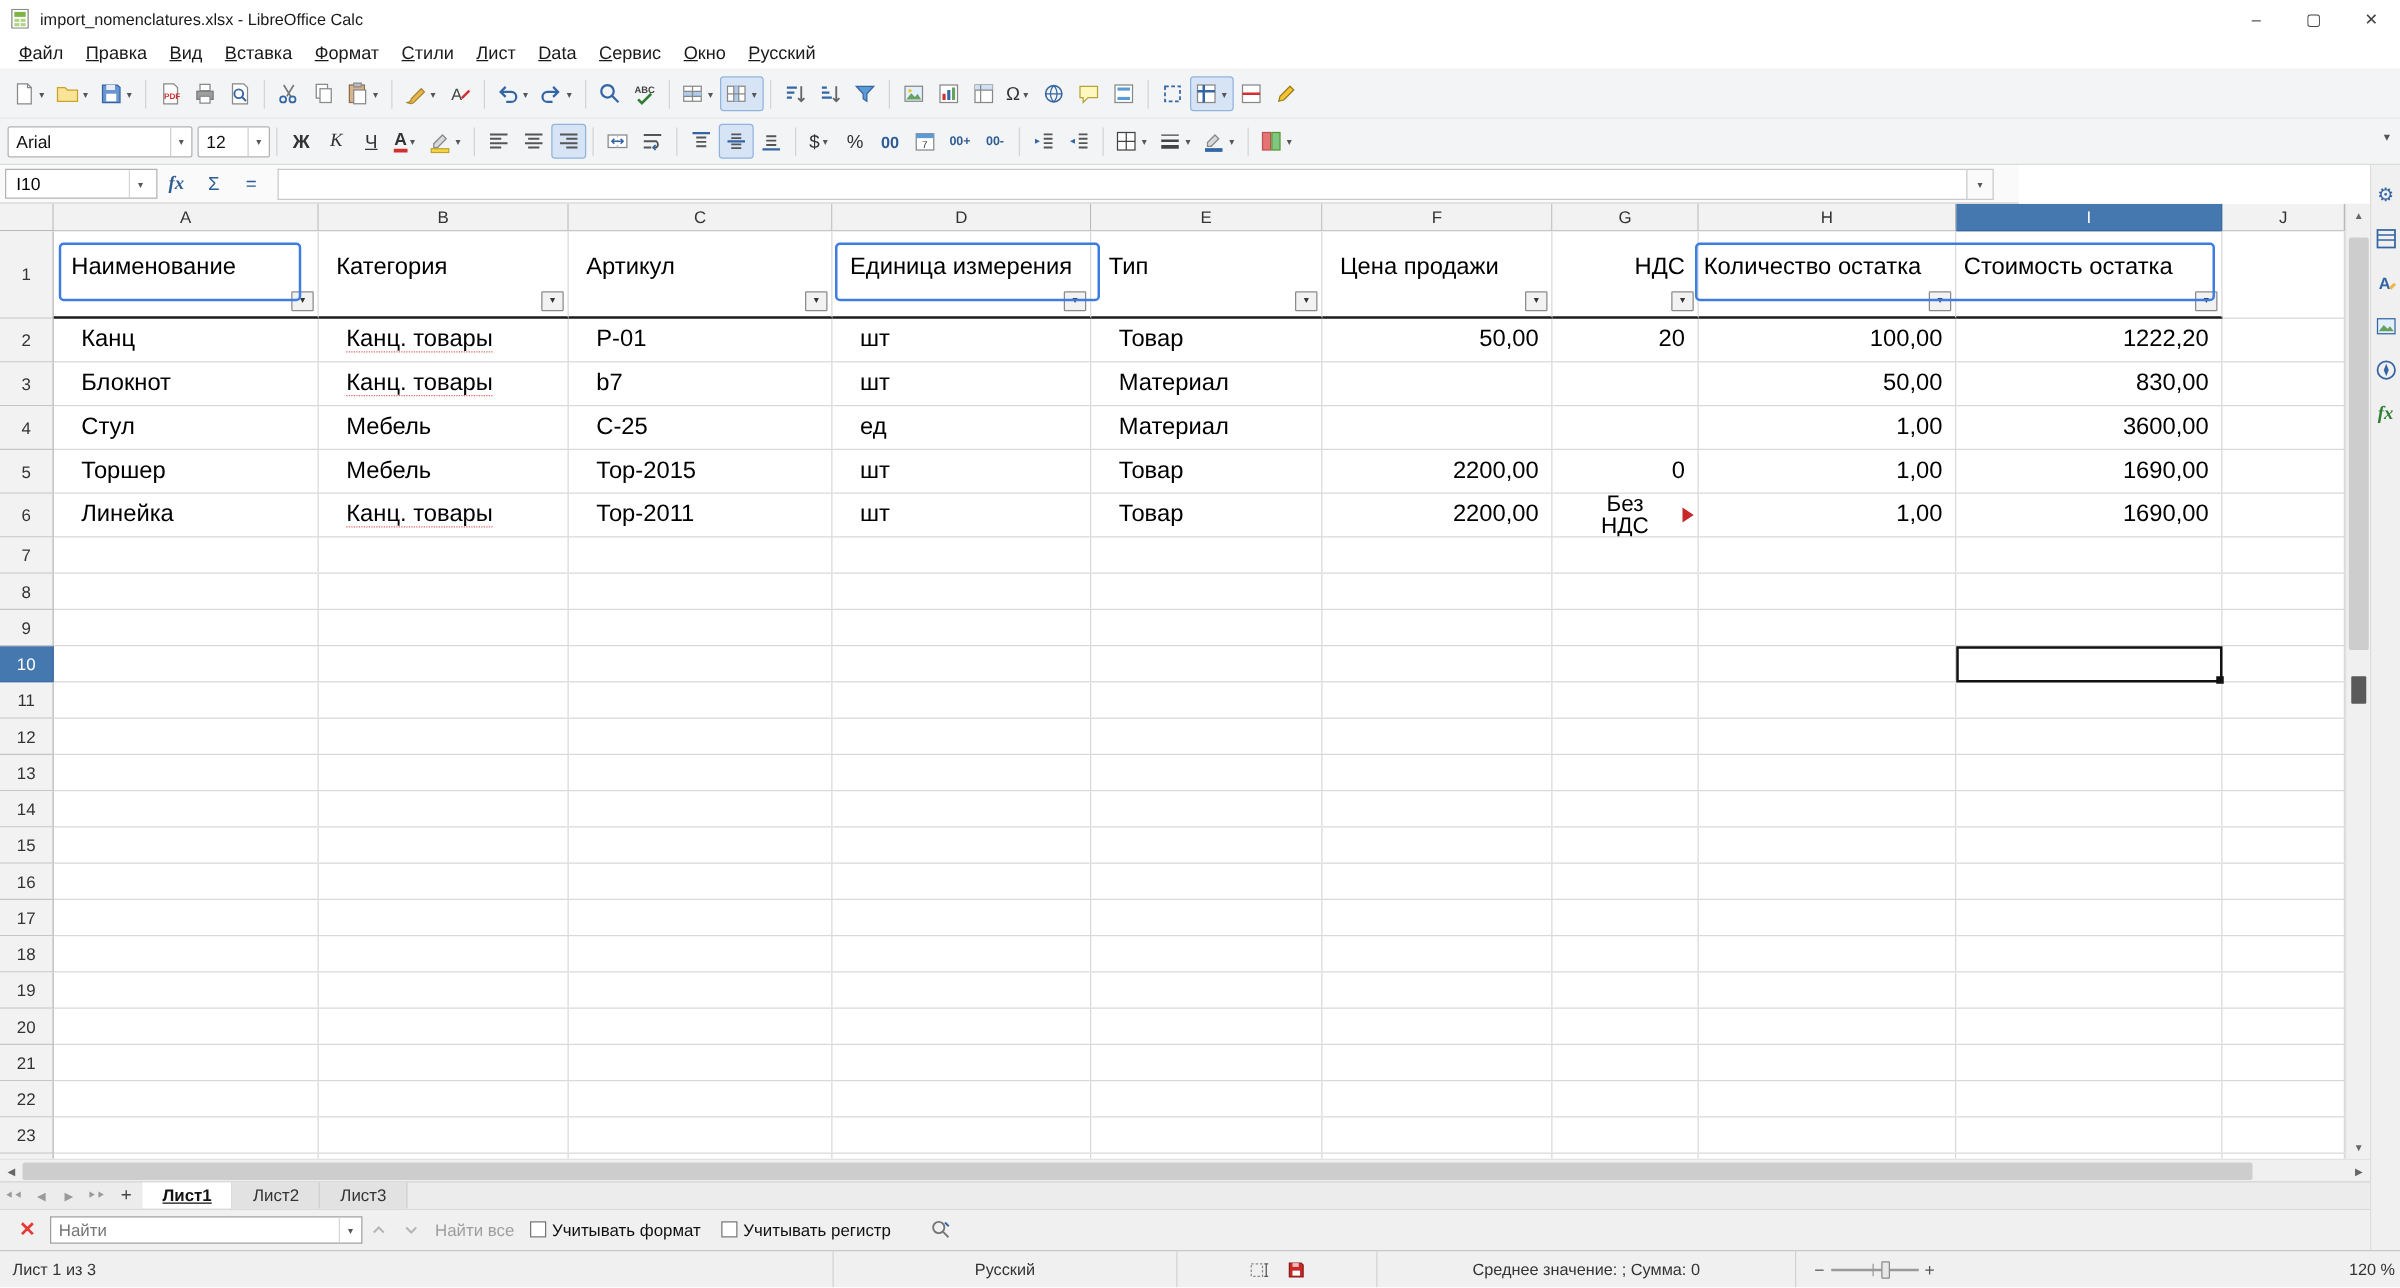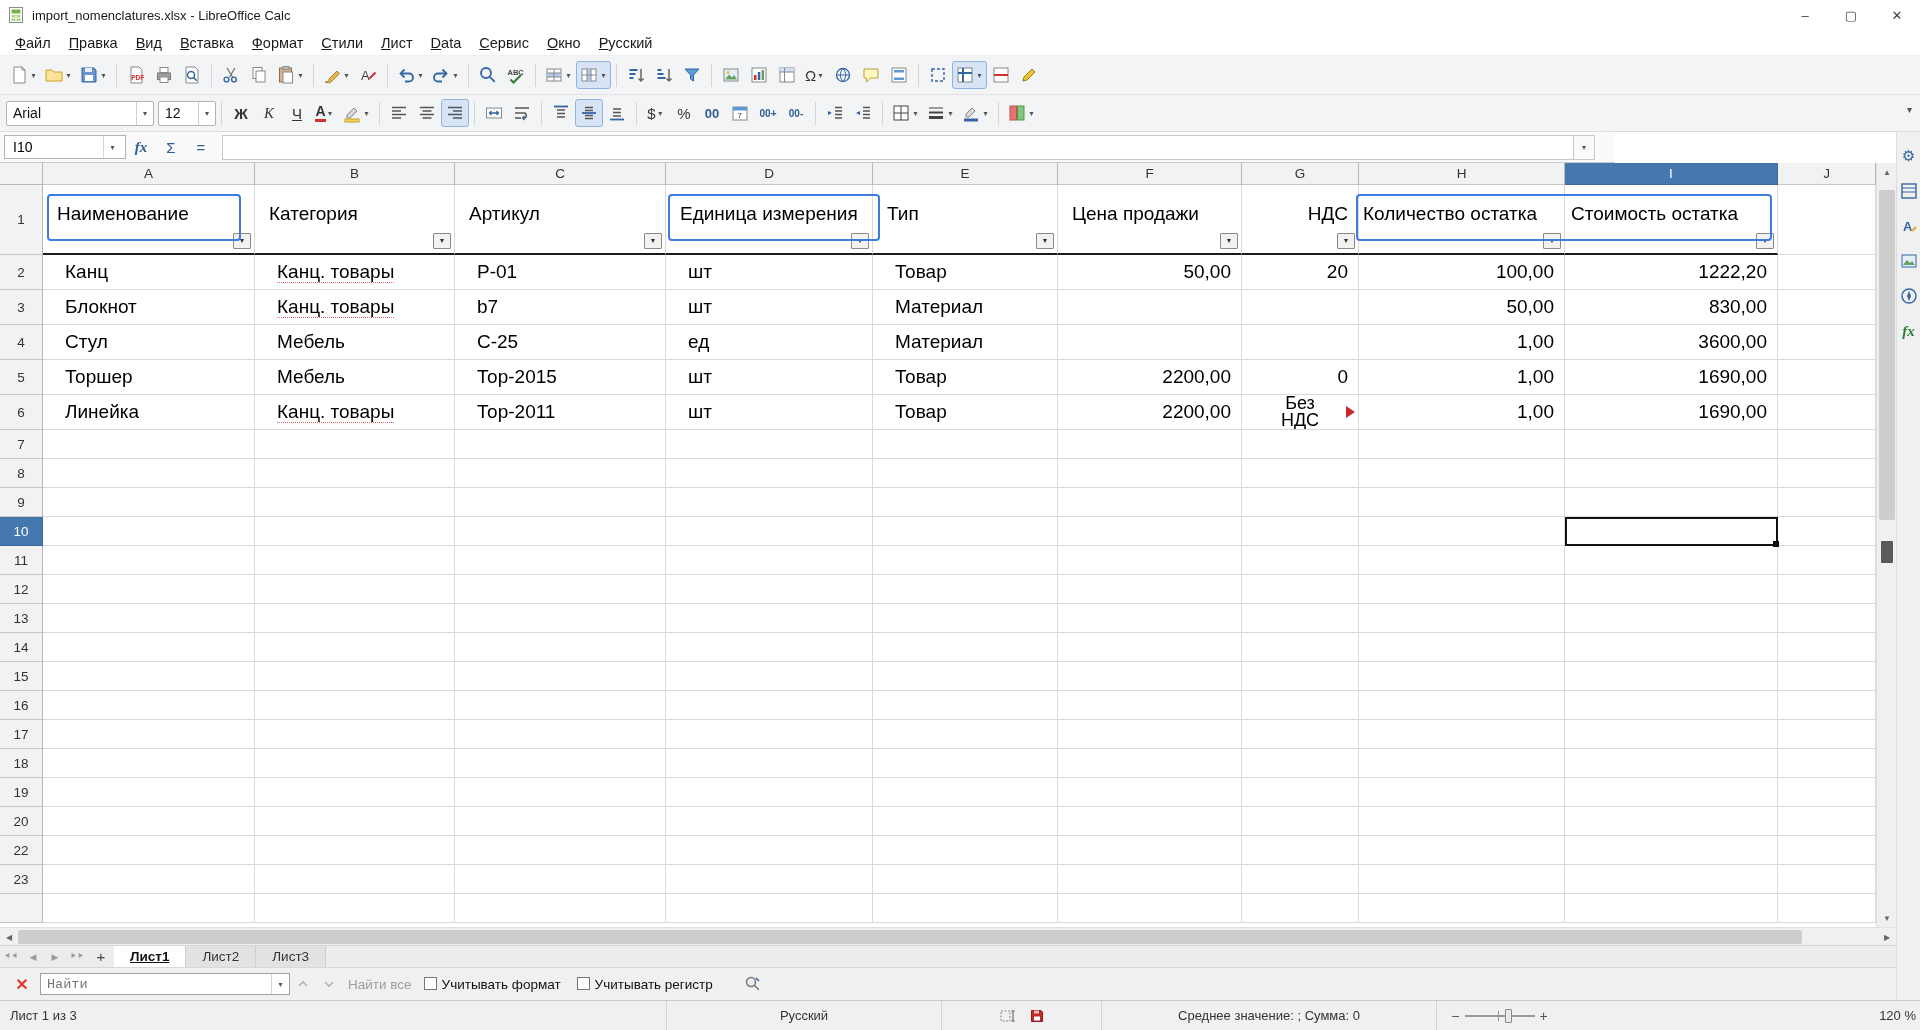--- a/index.html
+++ b/index.html
@@ -99,21 +99,21 @@
   .tabbar{position:absolute;left:0;top:945px;width:1896px;height:22px;background:#ececec;border-top:1px solid #d4d4d4;display:flex;align-items:stretch}
   .tnav{width:22px;display:flex;align-items:center;justify-content:center;font-size:9px;color:#9a9a9a}
   .tadd{width:26px;display:flex;align-items:center;justify-content:center;font-size:15px;color:#444}
   .stab{padding:0 16px;display:flex;align-items:center;font-size:13.5px;color:#333;border-right:1px solid #cfcfcf;background:#e2e2e2}
   .stab.active{background:#fff;font-weight:bold;text-decoration:underline;color:#111}
 
   
   .findbar{position:absolute;left:0;top:967px;width:1896px;height:33px;background:#f0f0f0;border-top:1px solid #d8d8d8;display:flex;align-items:center;padding-left:10px}
   .fclose{color:#e53935;font-size:16px;font-weight:bold;width:24px;text-align:center}
   .fcombo{width:250px;height:22px;background:#fff;border:1px solid #9f9f9f;display:flex;align-items:center;margin-left:6px}
-  .fcombo input{flex:1;border:0;outline:0;font-size:13.5px;padding-left:6px;background:transparent;font-family:Liberation Mono, monospace;color:#333}
+  .fcombo input{flex:1;border:0;outline:0;font-size:13.5px;padding-left:6px;background:transparent;font-family:Liberation Sans, sans-serif;color:#333}
   .fcombo .ca{width:18px;height:100%;display:flex;align-items:center;justify-content:center;font-size:8px;color:#555;border-left:1px solid #d8d8d8}
   .fnav{width:26px;height:24px;display:flex;align-items:center;justify-content:center;color:#b5b5b5;font-size:11px}
   .fall{color:#9e9e9e;font-size:13.5px;margin:0 12px 0 6px}
   .cbox{width:13px;height:13px;border:1px solid #777;background:#fff;margin-right:5px;flex:0 0 13px}
   .cbl{display:flex;align-items:flex-start;font-size:13.5px;color:#111;margin-right:16px}
   .frep{margin-left:14px}
 
   
   .statusbar{position:absolute;left:0;top:1000px;width:1920px;height:30px;background:#f0f0f0;border-top:1px solid #c8c8c8;display:flex;align-items:center;font-size:13px;color:#333}
   .sseg{height:100%;display:flex;align-items:center;border-right:1px solid #d2d2d2;padding:0 10px}
@@ -719,20 +719,24 @@
       </div>
     <div class="gridrow re">
         <div class="rh">19</div>
         <div class="ecells"></div>
       </div>
     <div class="gridrow re">
         <div class="rh">20</div>
         <div class="ecells"></div>
       </div>
     <div class="gridrow re">
+        <div class="rh">21</div>
+        <div class="ecells"></div>
+      </div>
+    <div class="gridrow re">
         <div class="rh">22</div>
         <div class="ecells"></div>
       </div>
     <div class="gridrow re">
         <div class="rh">23</div>
         <div class="ecells"></div>
       </div>
     <div class="gridrow re">
         <div class="rh"></div>
         <div class="ecells"></div>

